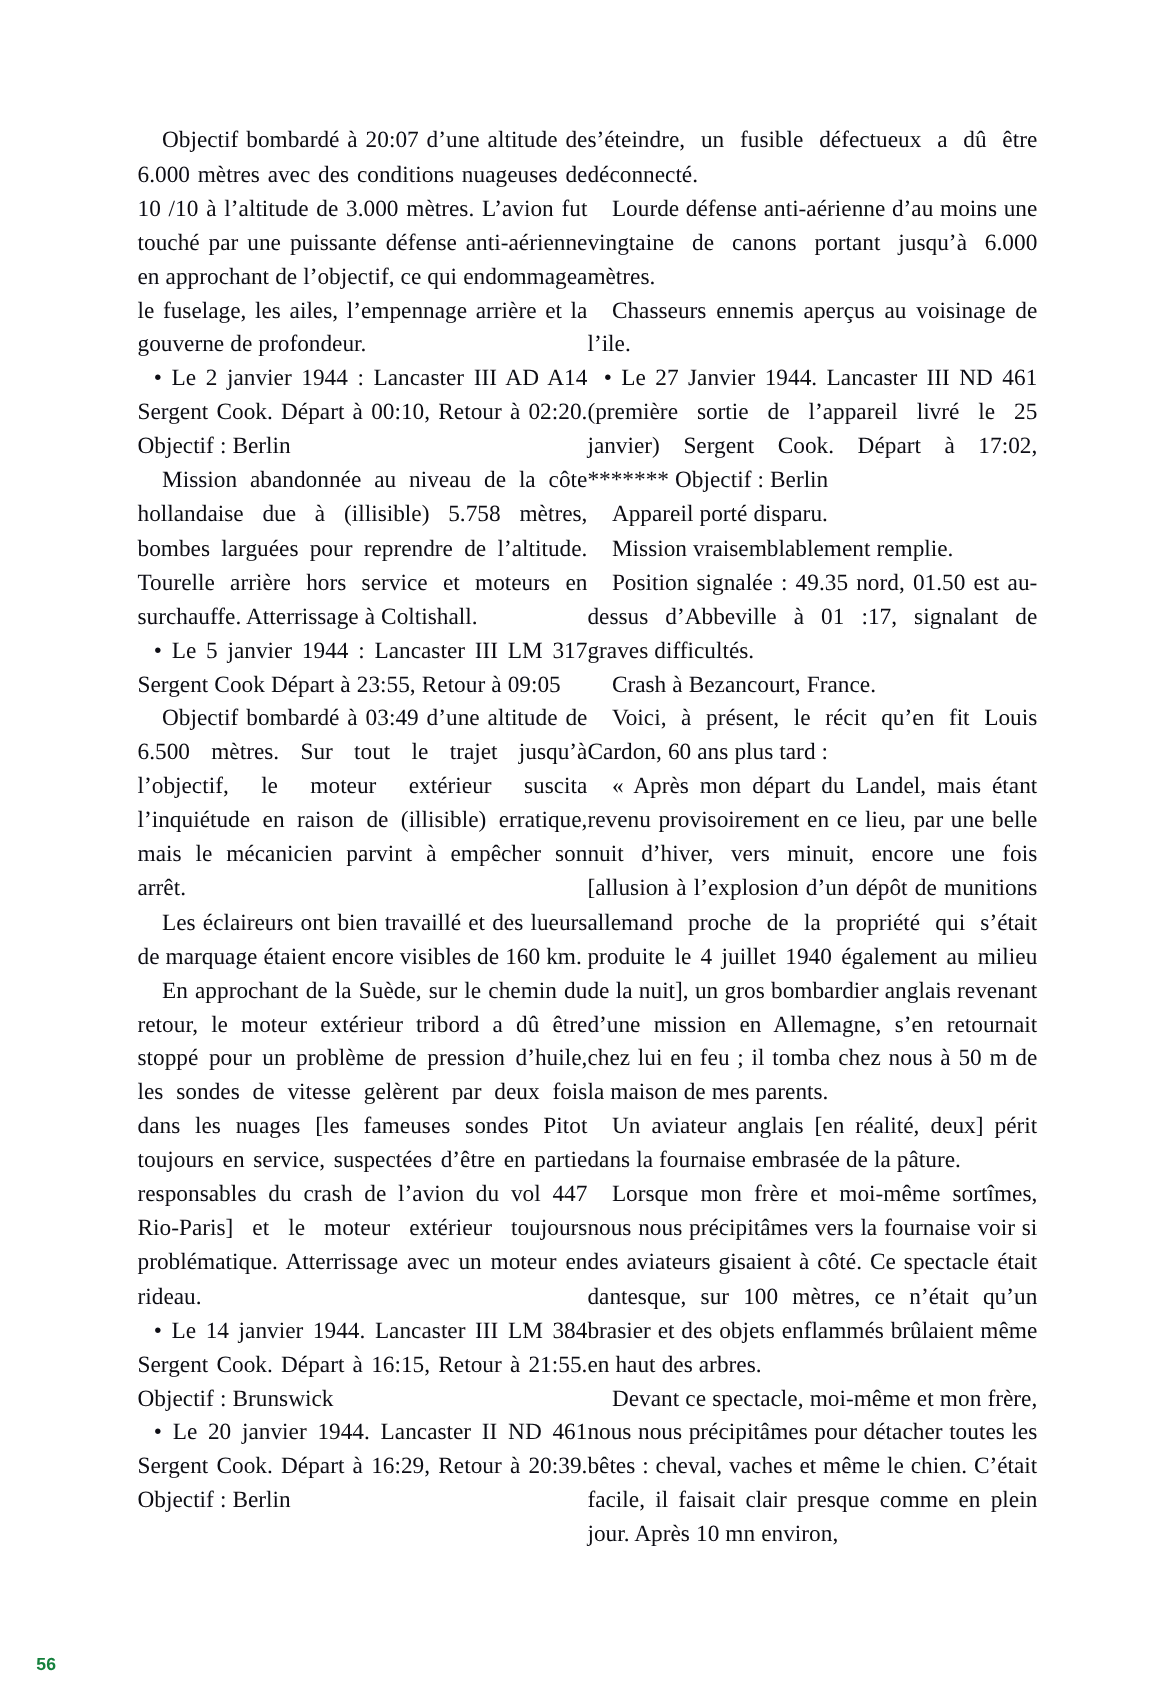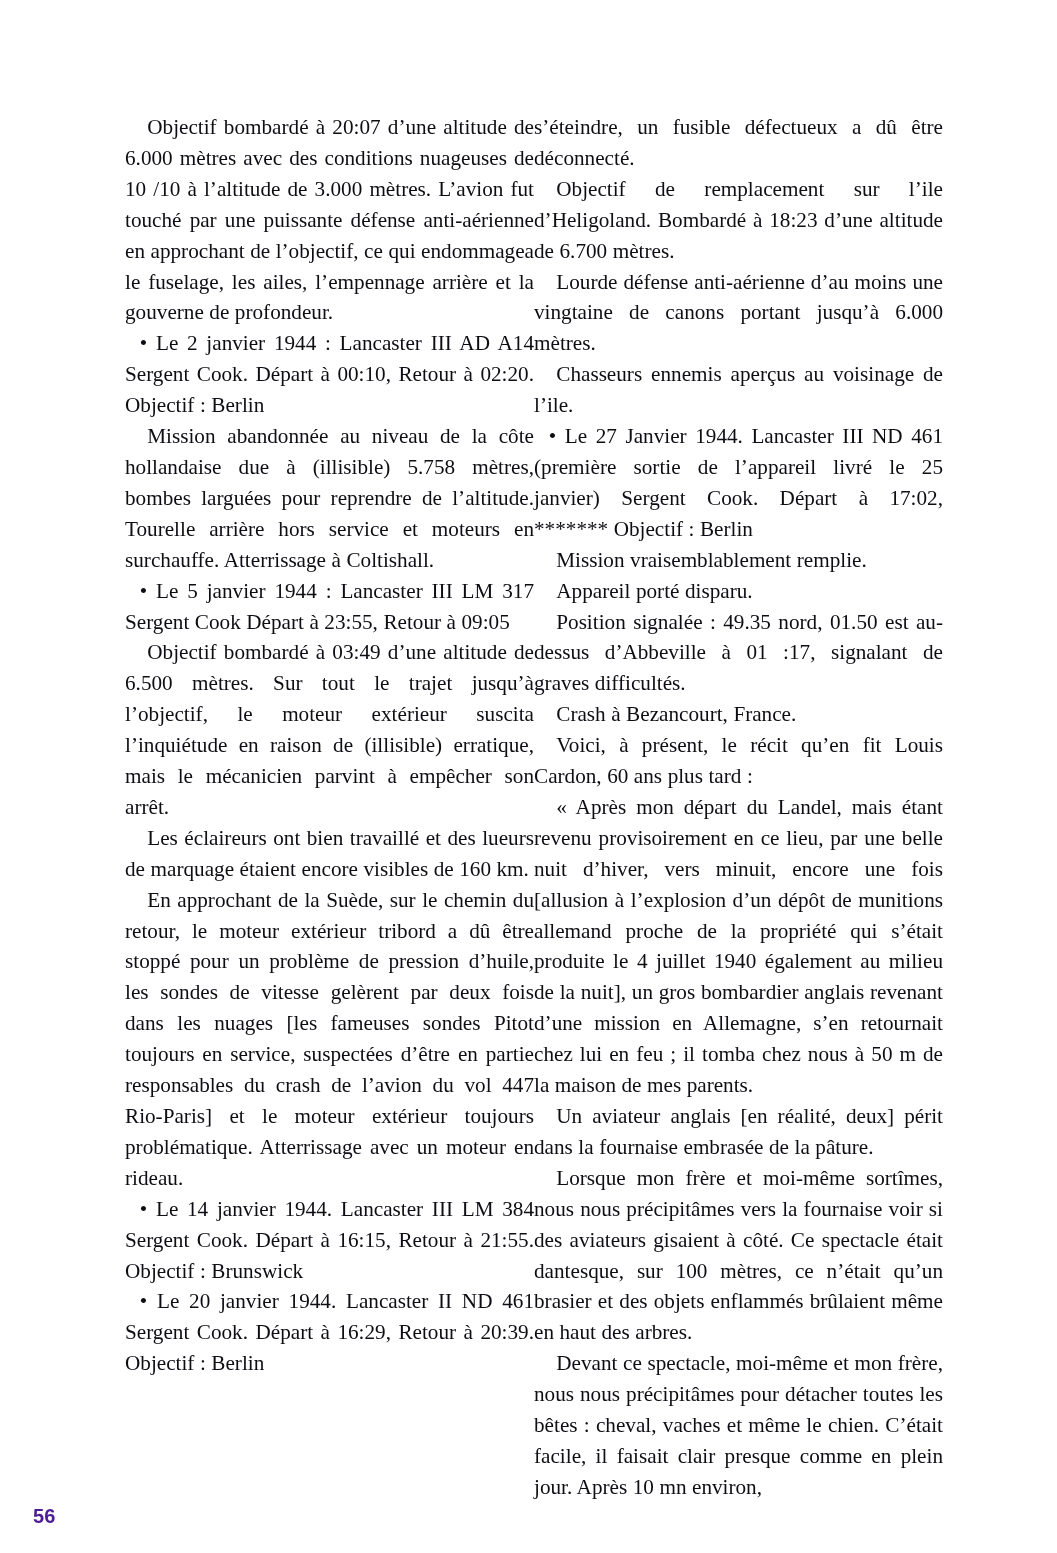--- a/index.html
+++ b/index.html
@@ -42,23 +42,23 @@
     text-indent: 0.7em;
   }
   .para.cont {
     text-indent: 1.05em;
   }
   .page-number {
     position: absolute;
     left: 33px;
     top: 1505px;
     font-family: "Liberation Sans", "DejaVu Sans", sans-serif;
-    font-size: 20px;
+    font-size: 16px;
     font-weight: bold;
-    color: #4c1d95;
+    color: #15803d;
     letter-spacing: 0.01em;
   }
 </style>
 </head>
 <body>
 
 <div class="page">
 
   <div class="columns">
 
@@ -70,26 +70,25 @@
       <p class="para cont">Objectif bombardé à 03:49 d’une altitude de 6.500 mètres. Sur tout le trajet jusqu’à l’objectif, le moteur extérieur suscita l’inquiétude en raison de (illisible) erratique, mais le mécanicien parvint à empêcher son arrêt.</p>
       <p class="para cont">Les éclaireurs ont bien travaillé et des lueurs de marquage étaient encore visibles de 160 km.</p>
       <p class="para cont">En approchant de la Suède, sur le chemin du retour, le moteur extérieur tribord a dû être stoppé pour un problème de pression d’huile, les sondes de vitesse gelèrent par deux fois dans les nuages [les fameuses sondes Pitot toujours en service, suspectées d’être en partie responsables du crash de l’avion du vol 447 Rio-Paris] et le moteur extérieur toujours problématique. Atterrissage avec un moteur en rideau.</p>
       <p class="para bullet">• Le 14 janvier 1944. Lancaster III LM 384 Sergent Cook. Départ à 16:15, Retour à 21:55. Objectif : Brunswick</p>
       <p class="para bullet">• Le 20 janvier 1944. Lancaster II ND 461 Sergent Cook. Départ à 16:29, Retour à 20:39. Objectif : Berlin</p>
 
     </div>
 
     <div class="column">
       <p class="para" style="text-indent:0">s’éteindre, un fusible défectueux a dû être déconnecté.</p>
-      <p class="para cont">Objectif de remplacement sur l’ile d’Heligoland. Bombardé à 18:23 d’une altitude de 6.700 mètres.</p>
       <p class="para cont">Lourde défense anti-aérienne d’au moins une vingtaine de canons portant jusqu’à 6.000 mètres.</p>
       <p class="para cont">Chasseurs ennemis aperçus au voisinage de l’ile.</p>
       <p class="para bullet">• Le 27 Janvier 1944. Lancaster III ND 461 (première sortie de l’appareil livré le 25 janvier) Sergent Cook. Départ à 17:02, ******* Objectif : Berlin</p>
+      <p class="para cont">Appareil porté disparu.</p>
       <p class="para cont">Mission vraisemblablement remplie.</p>
-      <p class="para cont">Appareil porté disparu.</p>
       <p class="para cont">Position signalée : 49.35 nord, 01.50 est au-dessus d’Abbeville à 01 :17, signalant de graves difficultés.</p>
       <p class="para cont">Crash à Bezancourt, France.</p>
       <p class="para cont">Voici, à présent, le récit qu’en fit Louis Cardon, 60 ans plus tard :</p>
       <p class="para cont">« Après mon départ du Landel, mais étant revenu provisoirement en ce lieu, par une belle nuit d’hiver, vers minuit, encore une fois [allusion à l’explosion d’un dépôt de munitions allemand proche de la propriété qui s’était produite le 4 juillet 1940 également au milieu de la nuit], un gros bombardier anglais revenant d’une mission en Allemagne, s’en retournait chez lui en feu ; il tomba chez nous à 50 m de la maison de mes parents.</p>
       <p class="para cont">Un aviateur anglais [en réalité, deux] périt dans la fournaise embrasée de la pâture.</p>
       <p class="para cont">Lorsque mon frère et moi-même sortîmes, nous nous précipitâmes vers la fournaise voir si des aviateurs gisaient à côté. Ce spectacle était dantesque, sur 100 mètres, ce n’était qu’un brasier et des objets enflammés brûlaient même en haut des arbres.</p>
       <p class="para cont">Devant ce spectacle, moi-même et mon frère, nous nous précipitâmes pour détacher toutes les bêtes : cheval, vaches et même le chien. C’était facile, il faisait clair presque comme en plein jour. Après 10 mn environ,</p>
     </div>
 
   </div>

